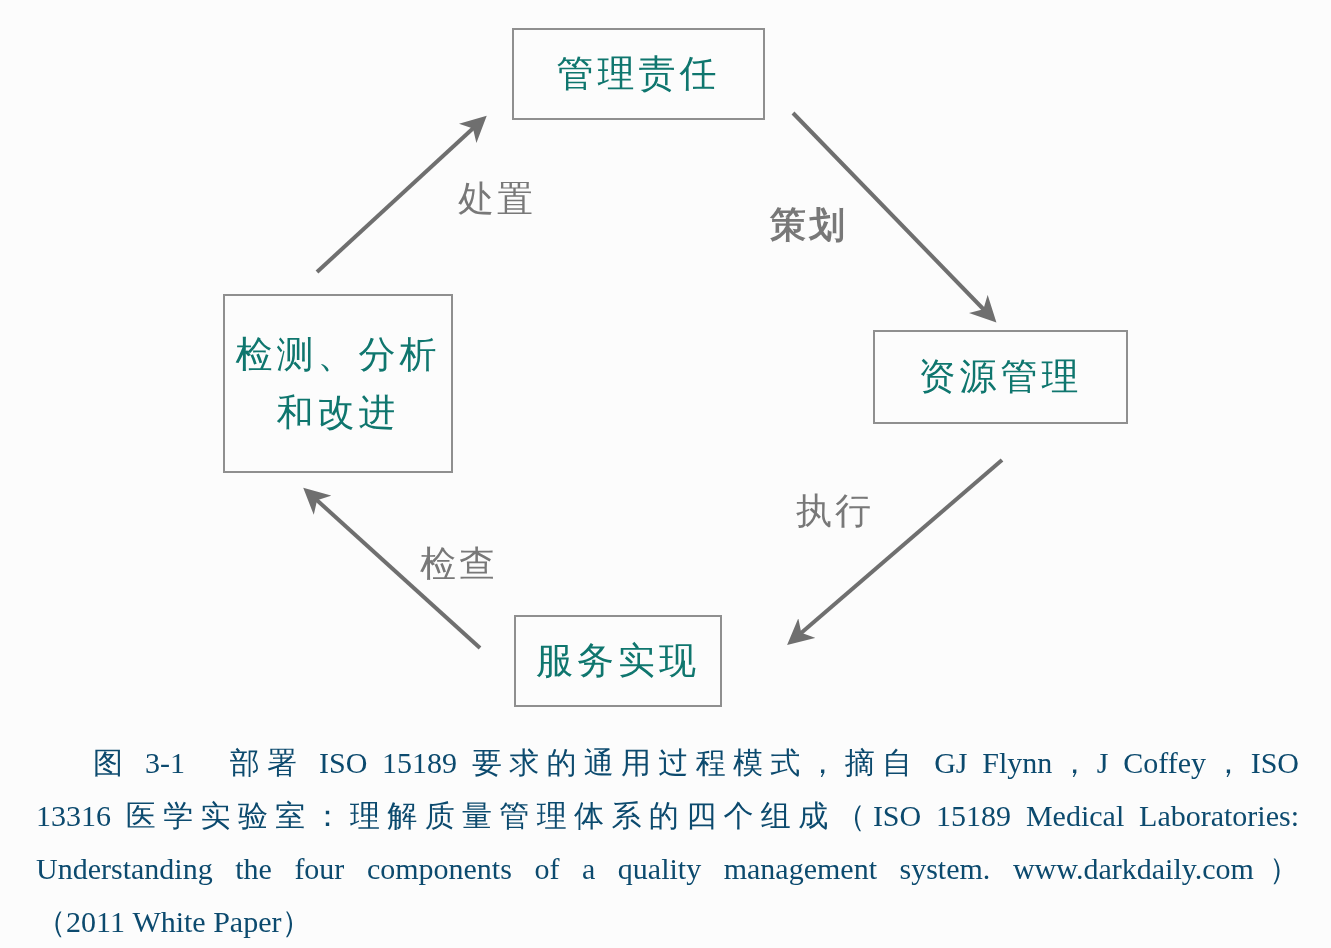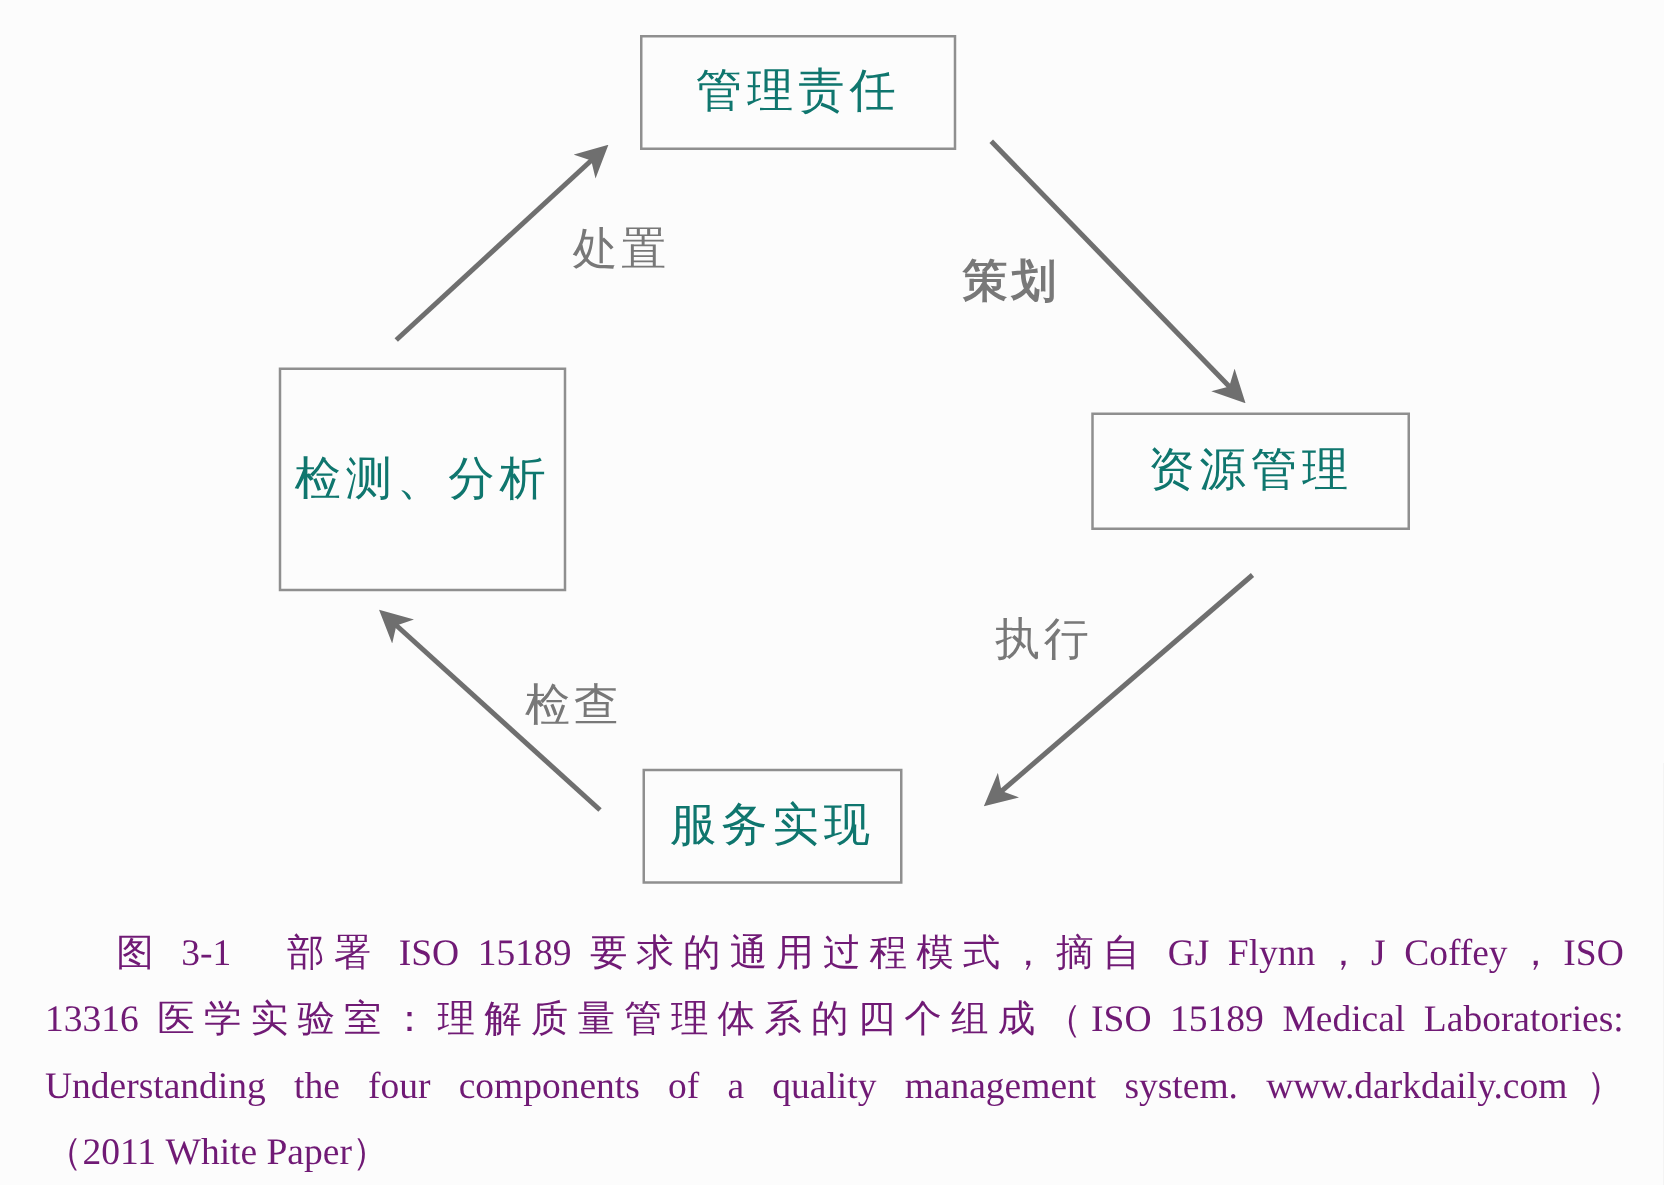--- a/index.html
+++ b/index.html
@@ -52,21 +52,21 @@
   .edge-label-plan  { left: 770px; top: 201px; font-weight: bold; }
   .edge-label-do    { left: 796px; top: 487px; }
   .edge-label-check { left: 420px; top: 540px; }
   .caption {
     position: absolute;
     left: 36px;
     top: 736px;
     width: 1263px;
     font-size: 30px;
     line-height: 53px;
-    color: #701a75;
+    color: #0c4a6e;
   }
   .cap-line {
     text-align: justify;
     text-align-last: justify;
   }
   .cap-line.cap-indent { padding-left: 57px; }
   .cap-line.cap-last {
     text-align: left;
     text-align-last: left;
   }
@@ -91,20 +91,21 @@
   <div class="node node-top">
     <span class="line">管理责任</span>
   </div>
 
   <div class="node node-right">
     <span class="line">资源管理</span>
   </div>
 
   <div class="node node-left">
     <span class="line">检测、分析</span>
+    <span class="line">和改进</span>
   </div>
 
   <div class="node node-bottom">
     <span class="line">服务实现</span>
   </div>
 
   <div class="edge-label edge-label-act">处置</div>
   <div class="edge-label edge-label-plan">策划</div>
   <div class="edge-label edge-label-do">执行</div>
   <div class="edge-label edge-label-check">检查</div>

